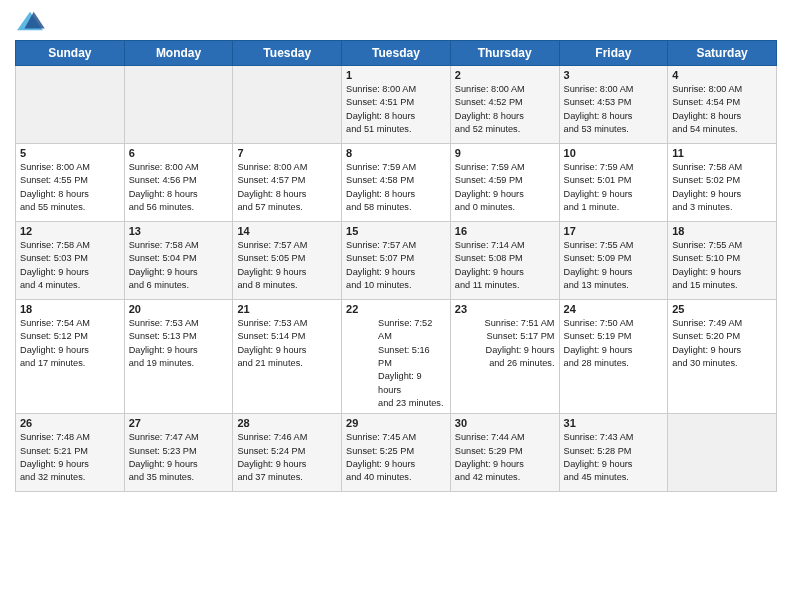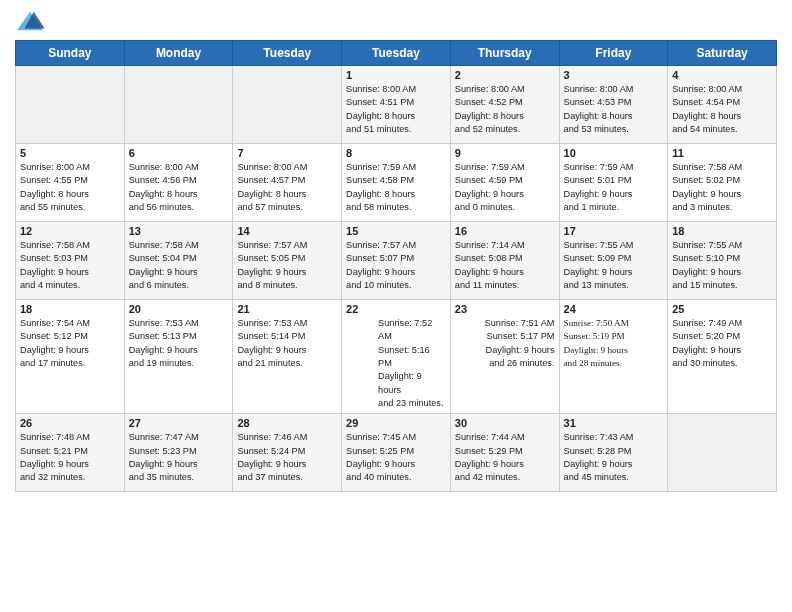--- a/index.html
+++ b/index.html
@@ -292,21 +292,21 @@
           </td>
           <td>
             <span class="day-num">23</span>
             <div class="day-info" style="white-space: pre-line; text-align: right;">Sunrise: 7:51 AM
 Sunset: 5:17 PM
 Daylight: 9 hours
 and 26 minutes.</div>
           </td>
           <td>
             <span class="day-num">24</span>
-            <div class="day-info" style="white-space: pre-line; font-family: Liberation Serif, serif;">Sunrise: 7:50 AM
+            <div class="day-info" style="white-space: pre-line;">Sunrise: 7:50 AM
 Sunset: 5:19 PM
 Daylight: 9 hours
 and 28 minutes.</div>
           </td>
           <td>
             <span class="day-num">25</span>
             <div class="day-info" style="white-space: pre-line;">Sunrise: 7:49 AM
 Sunset: 5:20 PM
 Daylight: 9 hours
 and 30 minutes.</div>

